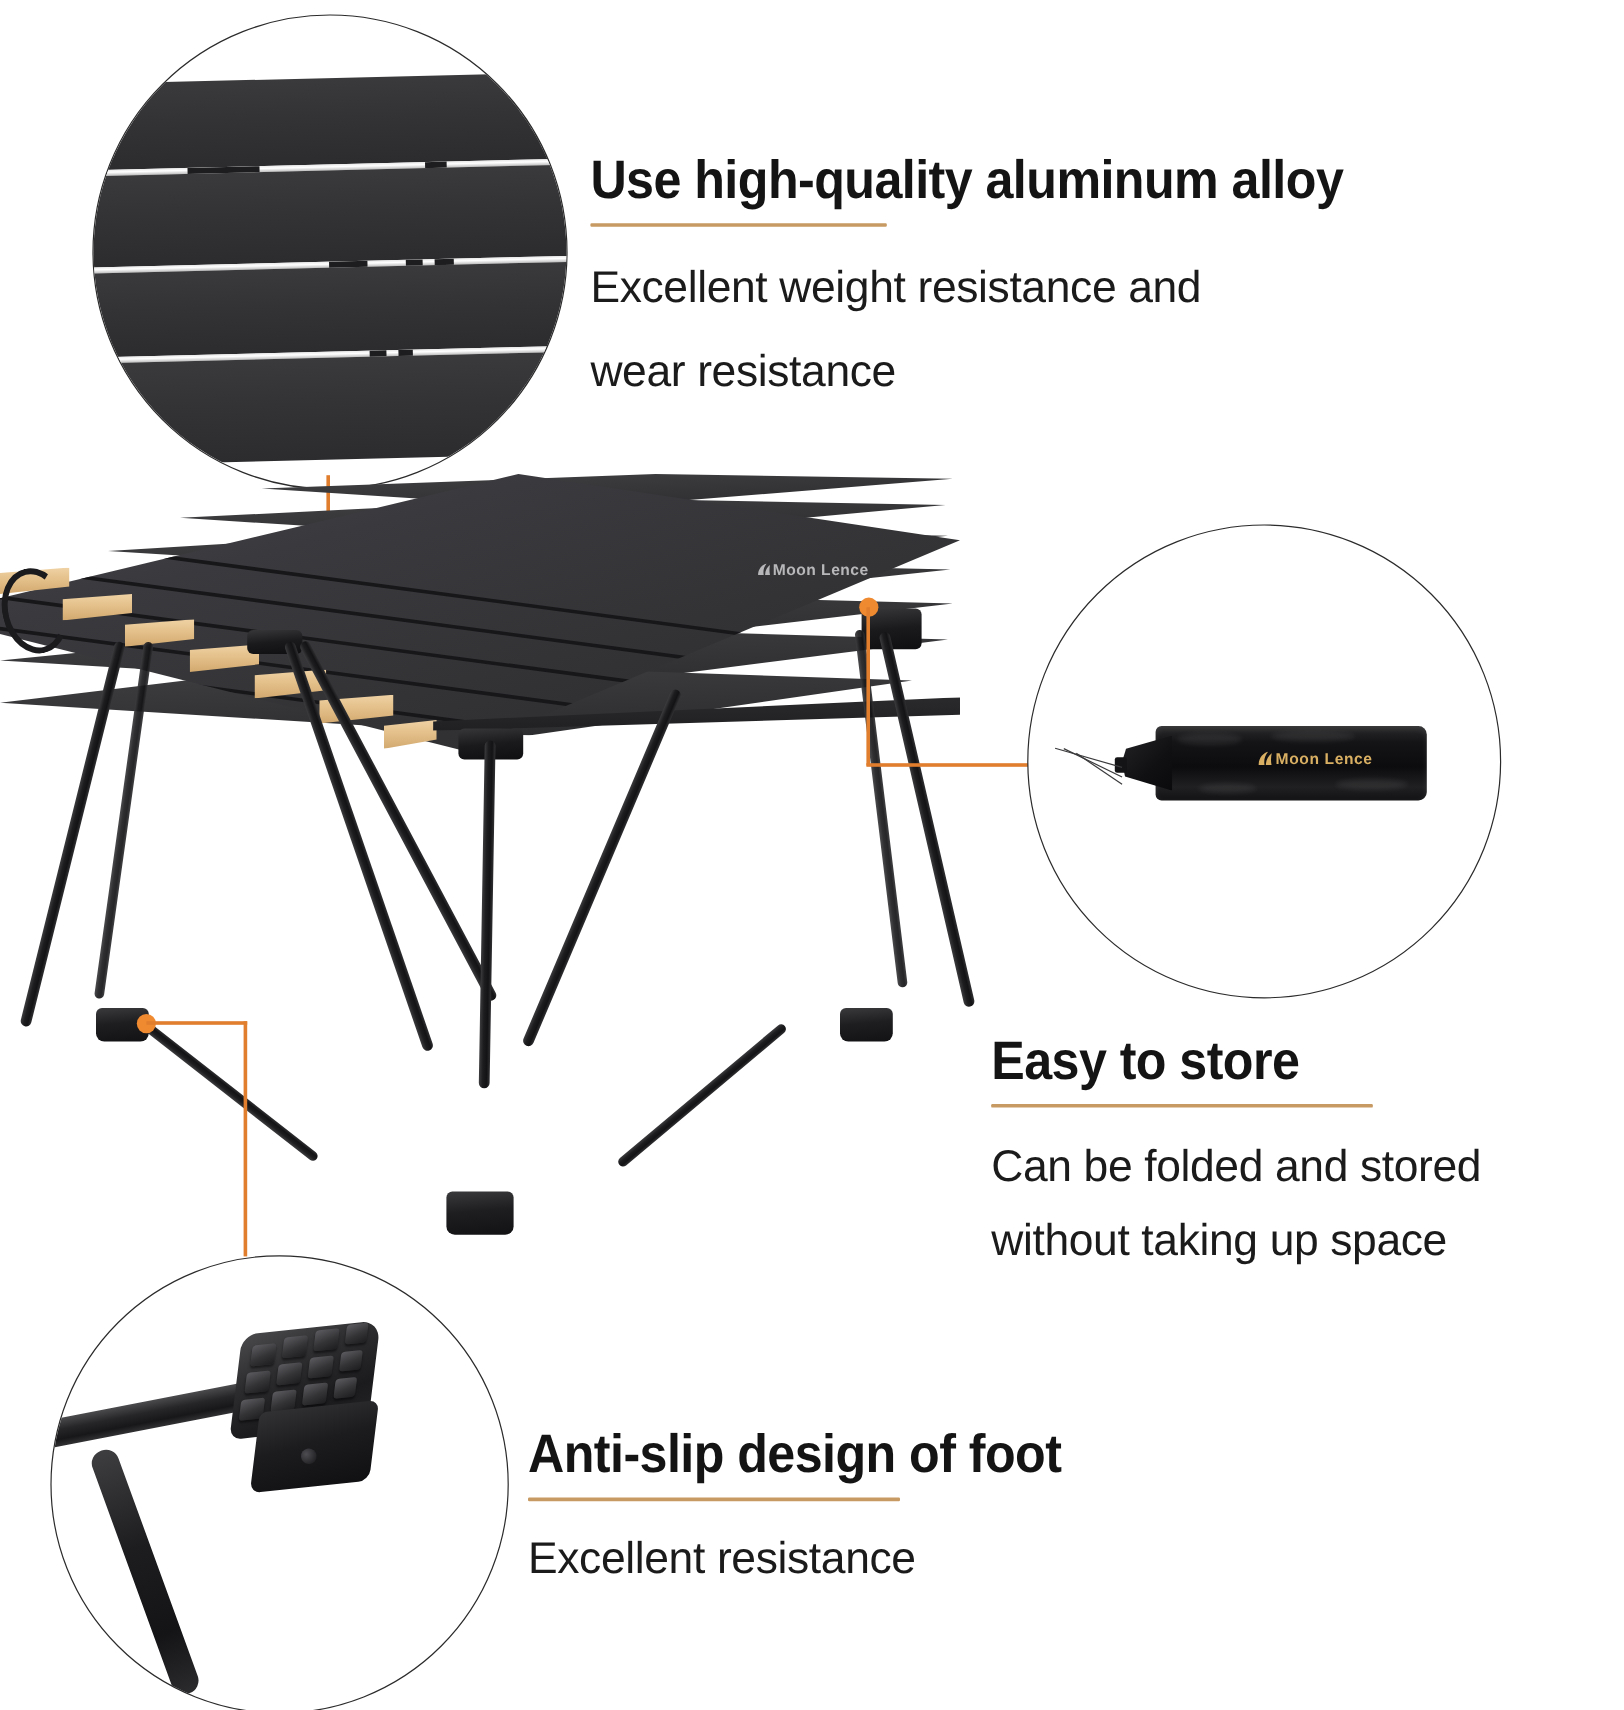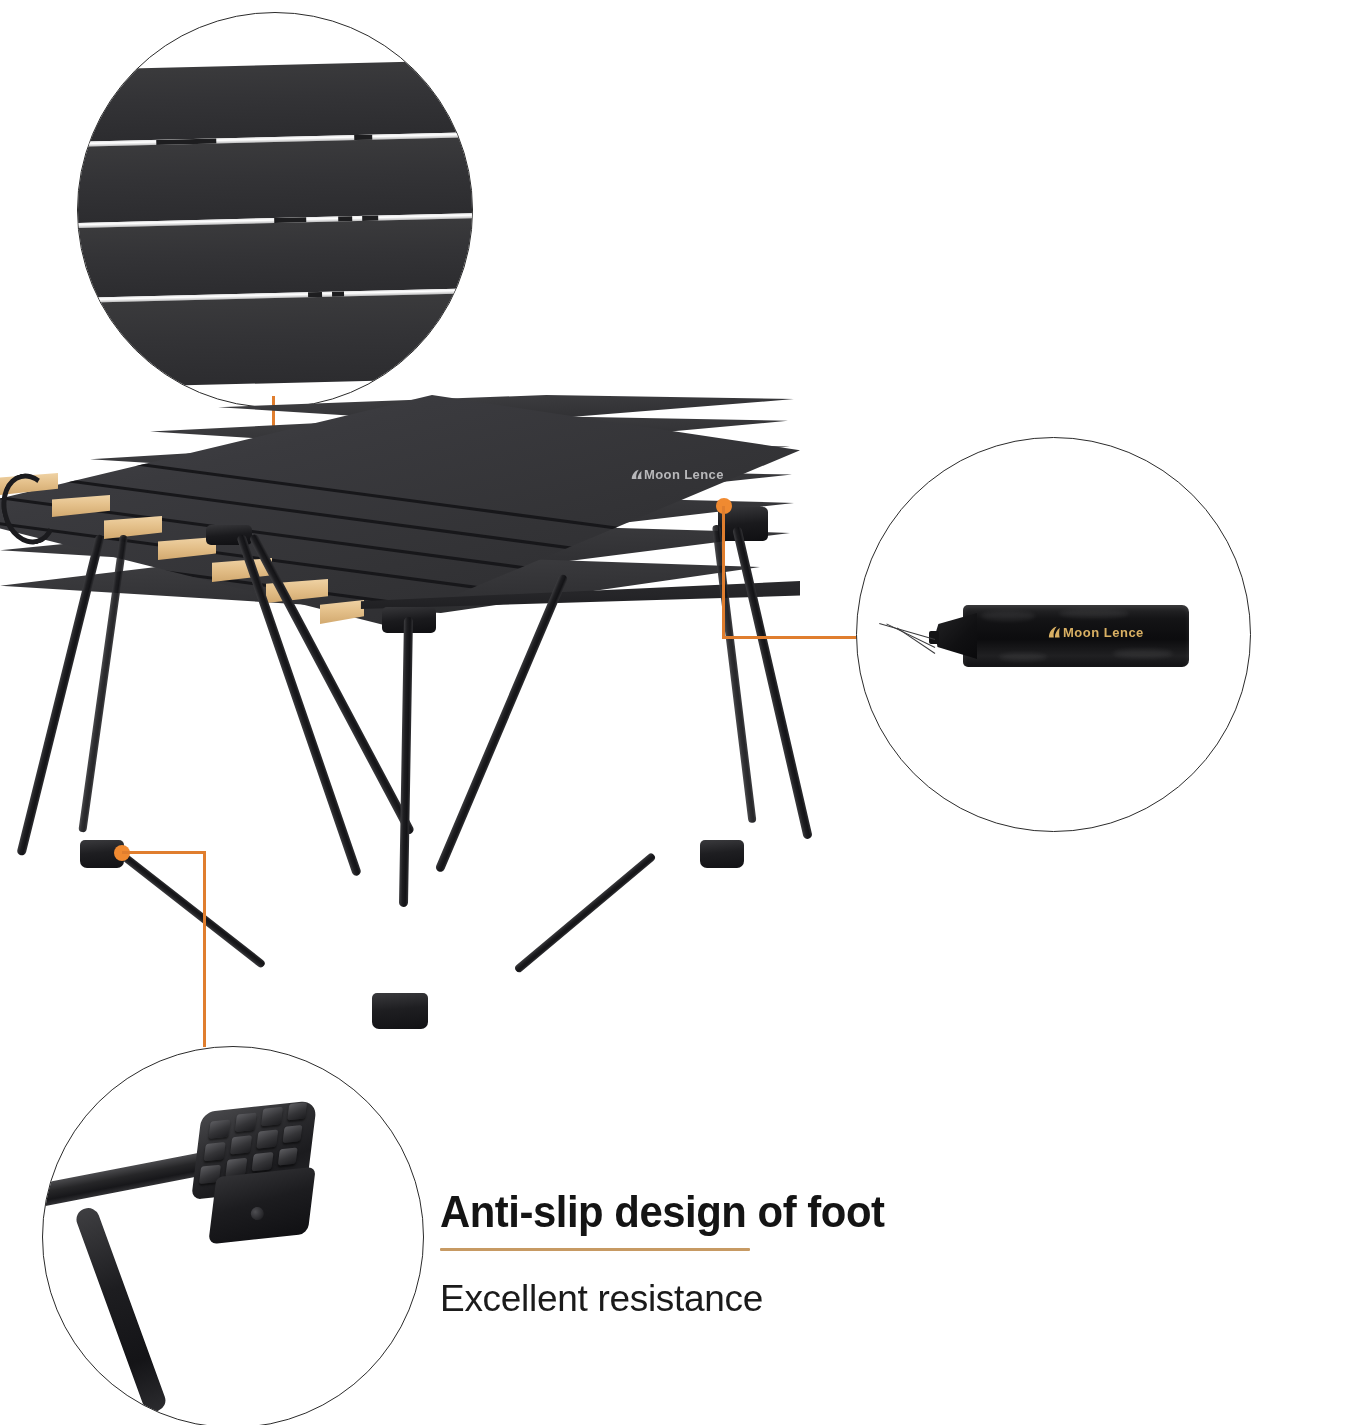--- a/index.html
+++ b/index.html
@@ -246,20 +246,28 @@
       <div class="gapdark" style="left:268px;width:14px;top:280px;"></div>
       <div class="gapdark" style="left:292px;width:12px;top:280px;"></div>
 
       <div class="slab" style="top:285px;height:85px;"></div>
     </div>
   </div>
 
   <div class="lead" style="left:272px;top:396px;width:2.6px;height:48px;"></div>
   <div class="dot" style="left:265px;top:429px;"></div>
 
+  <div class="feature" id="f1">
+    <h2>Use high-quality aluminum alloy</h2>
+    <div class="rule"></div>
+    <p>
+      <span>Excellent weight resistance and</span>
+      <span>wear resistance</span>
+    </p>
+  </div>
 
   <div id="table">
 
     <div class="slatRow">
 
       <div class="slat" style="left:218px;top:10px;width:576px;height:29px;
         clip-path:polygon(0% 42%,57% 0%,100% 14%,46% 100%);"></div>
 
       <div class="slat" style="left:150px;top:30px;width:638px;height:36px;
         clip-path:polygon(0% 46%,52% 0%,100% 16%,48% 100%);"></div>
@@ -387,20 +395,28 @@
         <span class="mark">
           <svg viewBox="0 0 24 24" width="15" height="15" aria-hidden="true">
             <path d="M3 20 C3 11 9 4 15.5 2.5 C11 8 9.8 13.5 10.8 20 Z" fill="#d9b063"></path>
             <path d="M12.6 20 C12.6 13.5 16 8 20.5 4.5 C19.2 10 19.2 15 20.2 20 Z" fill="#d9b063"></path>
           </svg>
         </span><span>Moon Lence</span>
       </div>
     </div>
   </div>
 
+  <div class="feature" id="f2">
+    <h2>Easy to store</h2>
+    <div class="rule"></div>
+    <p>
+      <span>Can be folded and stored</span>
+      <span>without taking up space</span>
+    </p>
+  </div>
 
   <div class="dot" style="left:114px;top:845px;"></div>
   <div class="lead" style="left:122px;top:851px;width:84px;height:2.6px;"></div>
   <div class="lead" style="left:203px;top:851px;width:2.6px;height:196px;"></div>
 
   <div class="circle-frame" id="c3">
     <div class="footscene">
       <div class="barA"></div>
       <div class="barB"></div>
 

